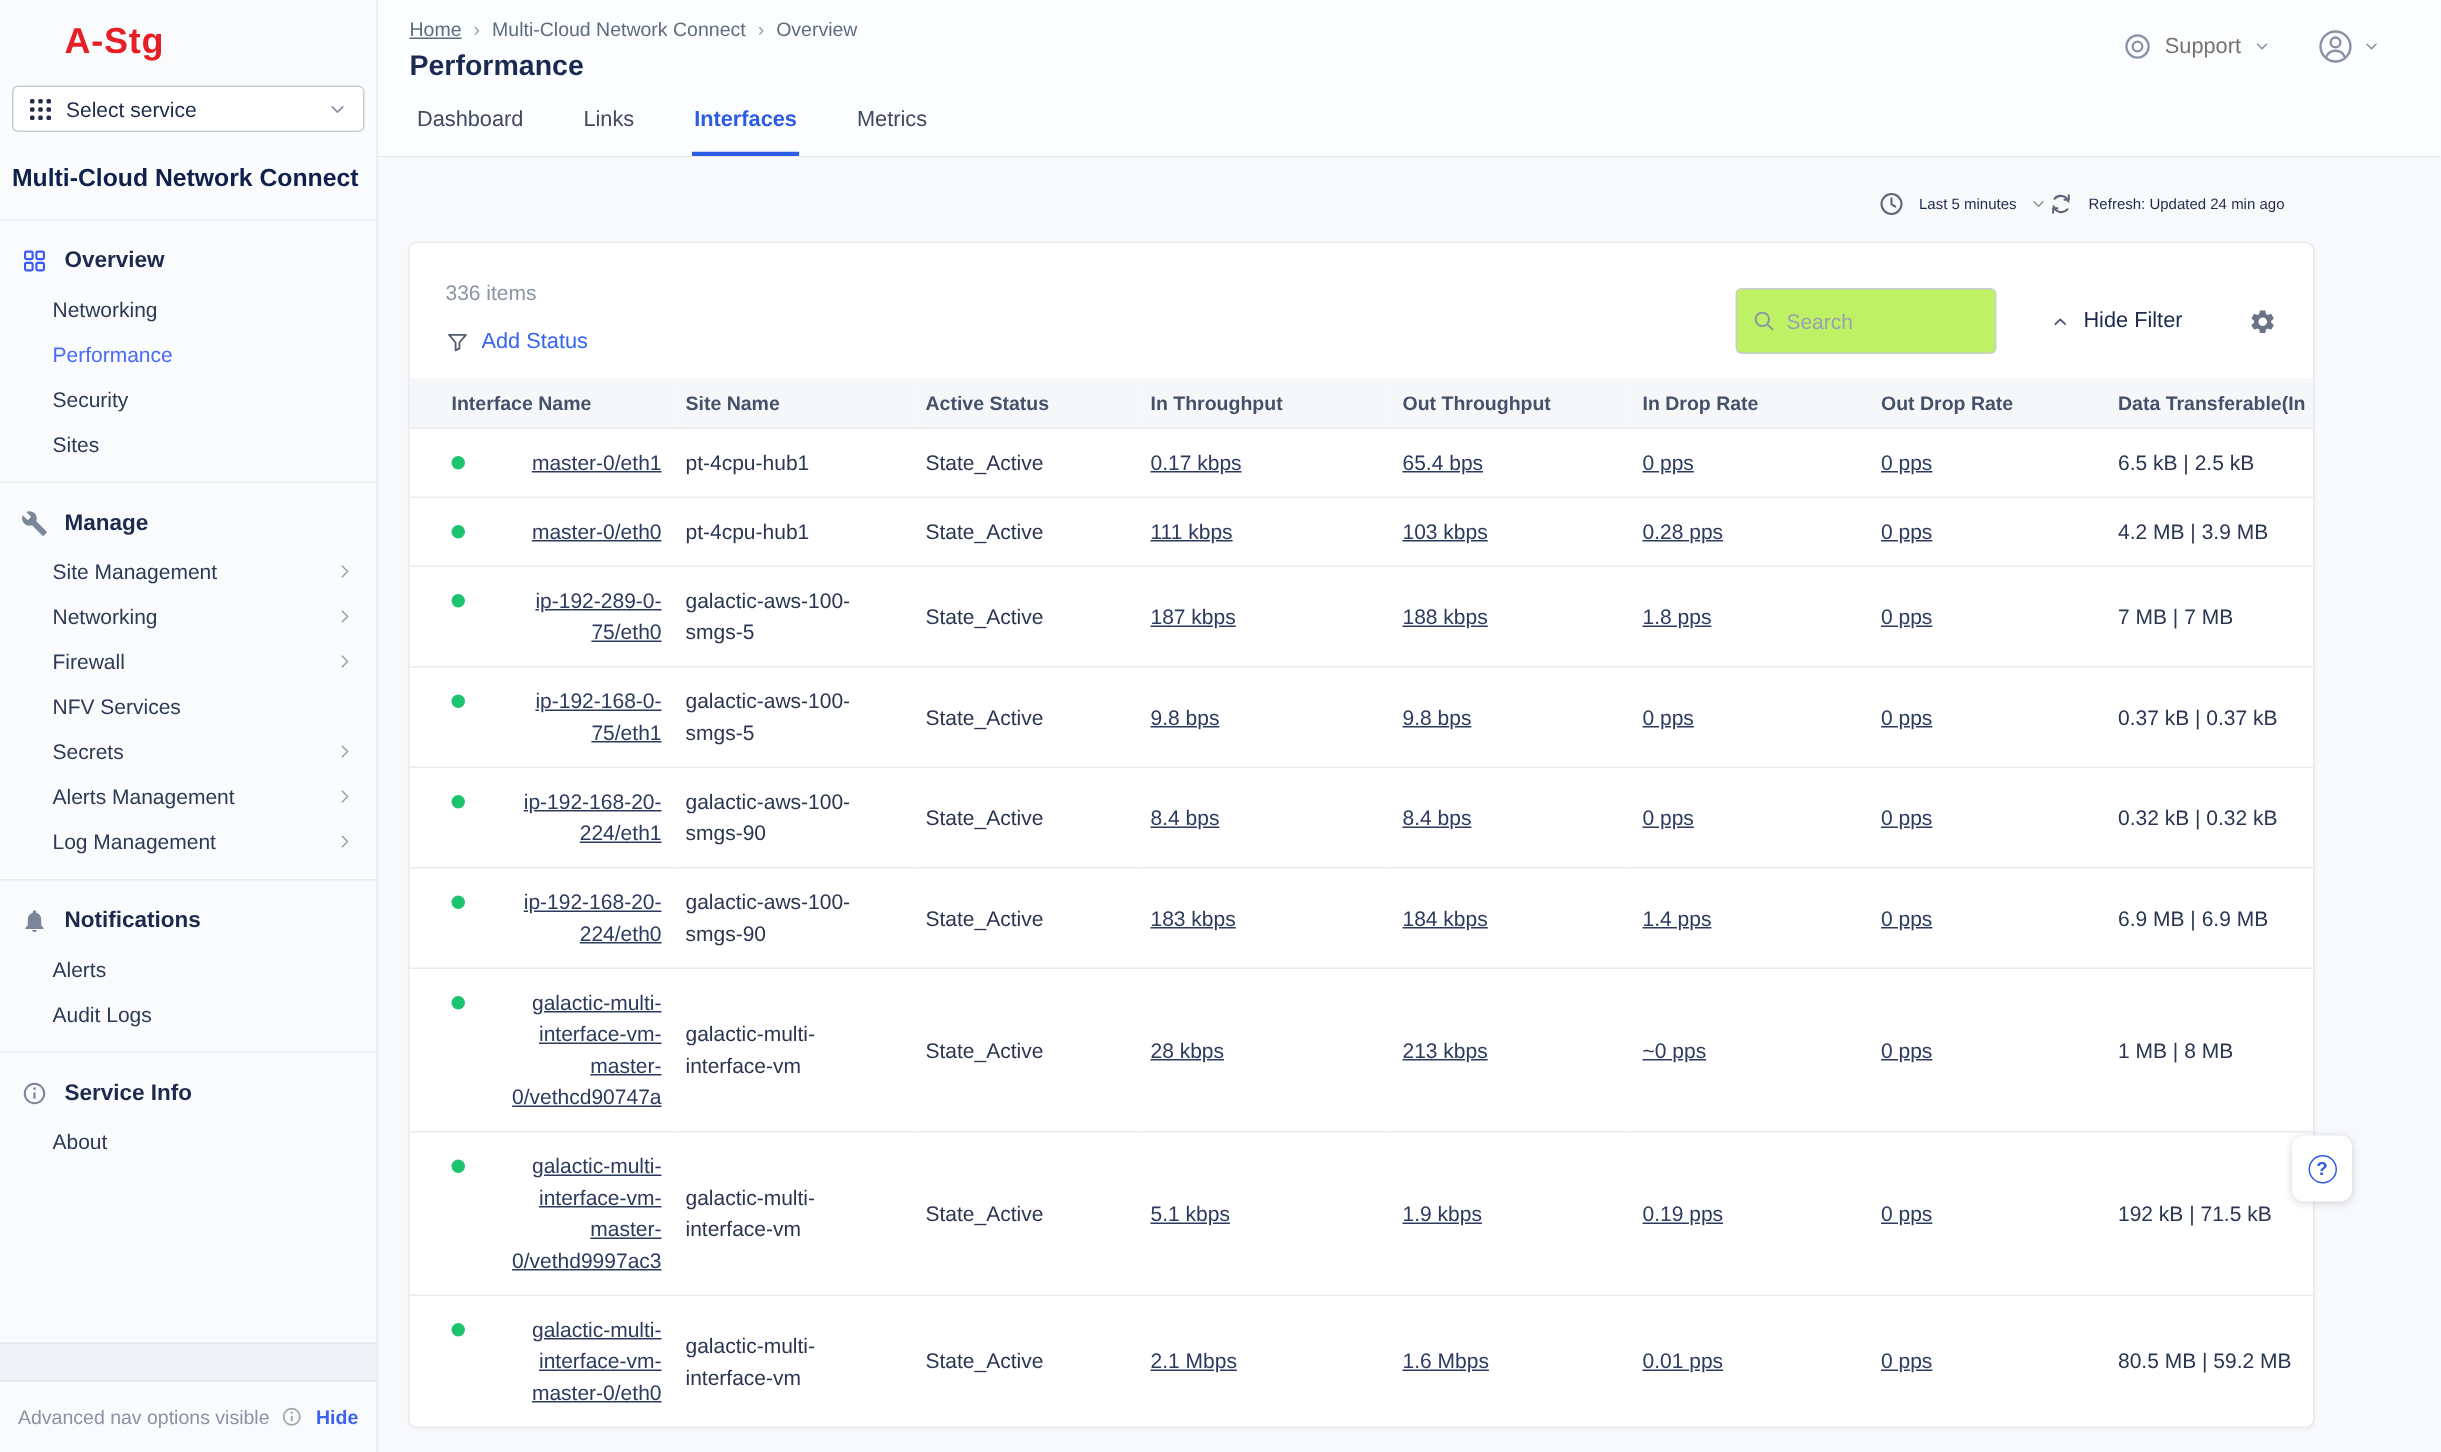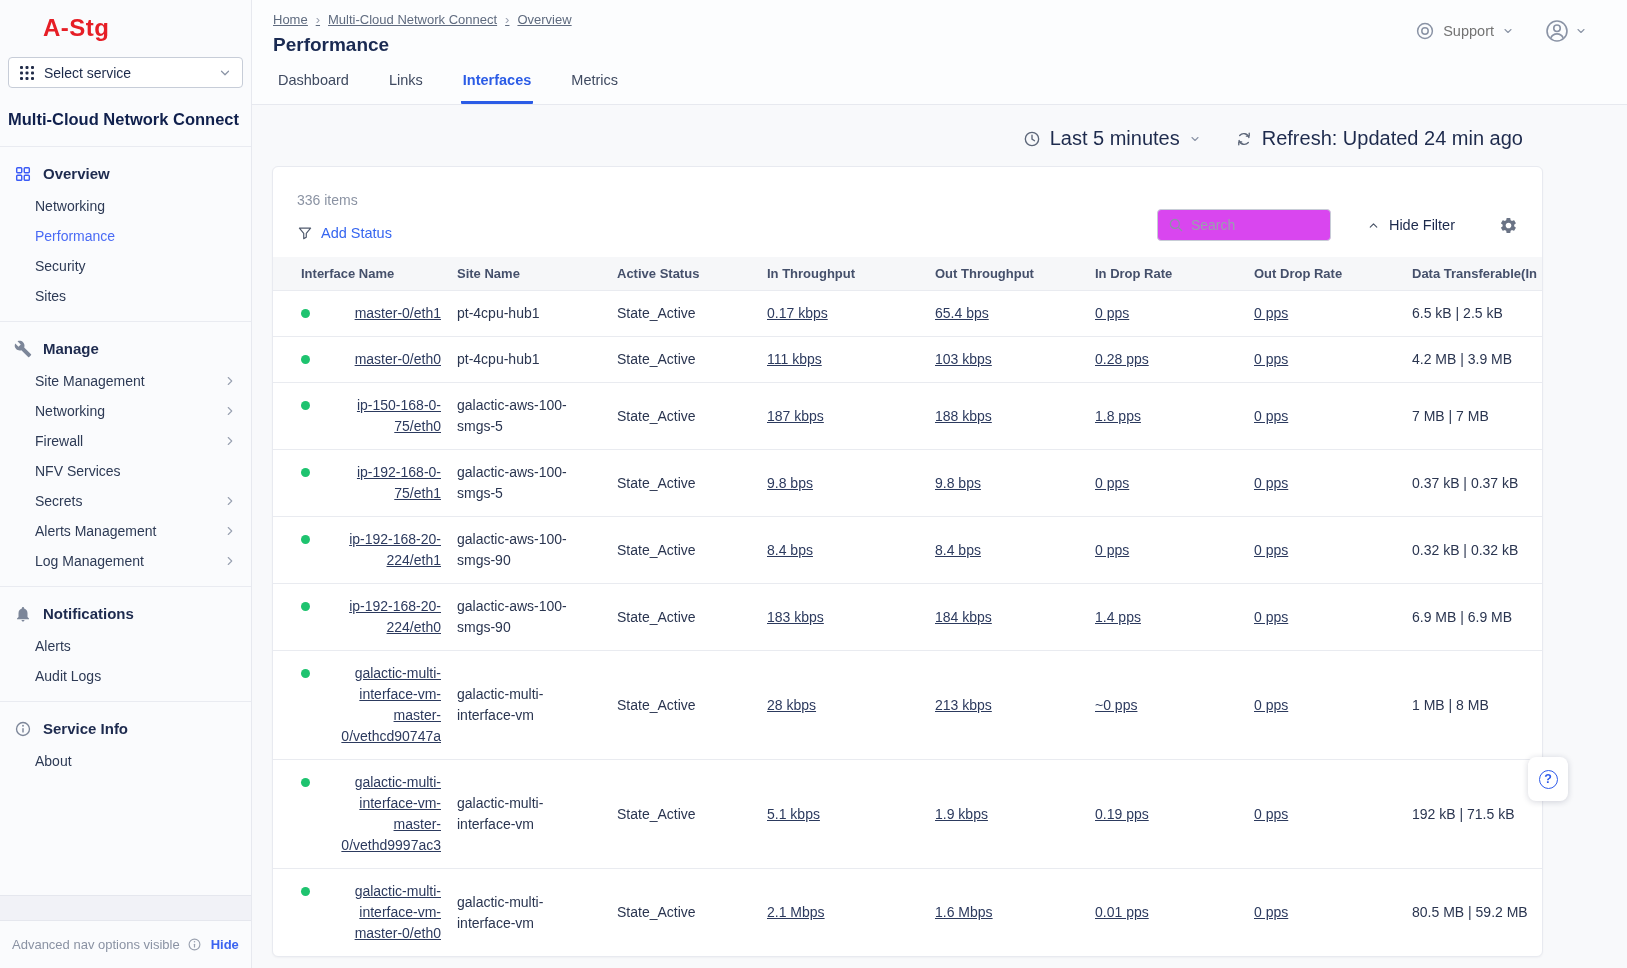--- a/index.html
+++ b/index.html
@@ -31,48 +31,48 @@
   .nav-item .sub-chev svg { width:14px; height:14px; }
   .sb-strip { height:26px; background:#f1f2f7; border-top:1px solid #e5e7ee; border-bottom:1px solid #e5e7ee; }
   .sb-footer { height:47px; display:flex; align-items:center; gap:7px; padding:0 12px; font-size:13px; color:#8a92a3; }
   .sb-footer .ifc { width:15px; height:15px; color:#99a0af; }
   .sb-footer .ifc svg { width:15px; height:15px; }
   .hide-link { color:#3b63f0; cursor:pointer; margin-left:2px;font-weight:bold; }
 
   
   .main { flex:1; display:flex; flex-direction:column; min-width:0; }
   .topbar { background:#fcfdfe; padding:12px 40px 0 21px; display:flex; align-items:flex-start; }
-  .breadcrumb { font-size:13px; color:#5f6b7f; display:flex; align-items:center; gap:8px;text-decoration:underline; }
+  .breadcrumb { font-size:13px; color:#5f6b7f; display:flex; align-items:center; gap:8px; }
   .crumb.link { text-decoration:underline; cursor:pointer; }
   .crumb.mid { cursor:pointer; }
   .bc-sep { color:#9aa1b0; font-size:13px; }
   .page-title { margin-top:7px; font-size:19px; font-weight:600; color:#1a2a52; }
   .top-right { margin-left:auto; display:flex; align-items:center; gap:30px; padding-top:6px; }
   .support { display:flex; align-items:center; gap:8px; font-size:14.5px; color:#737373; cursor:pointer; }
   .support .ic, .avatar .ic { color:#8a93a5; }
   .avatar { display:flex; align-items:center; gap:5px; cursor:pointer; }
   .chev { color:#8a93a5; }
   .tabs { background:#fcfdfe; display:flex; gap:36px; padding:6px 24px 0 24px; border-bottom:1px solid #e7e9ef; }
   .tab { font-size:14.5px; color:#3f4a60; padding:10px 2px 13px 2px; cursor:pointer; border-bottom:3px solid transparent; }
   .tab.active { color:#2b5ce6; font-weight:bold; border-bottom-color:#2b5ce6; border-radius:1px; }
 
   .content { flex:1; background:#f8f9fb; padding:0 0 0 20px; position:relative; }
-  .controls { display:flex; justify-content:flex-end; align-items:center; gap:34px;
-    padding:22px 104px 16px 0; font-size:20px; color:#1e2b4d; }
+  .controls { display:flex; justify-content:flex-end; align-items:center; 
+    padding:22px 104px 16px 0; font-size:10px; color:#1e2b4d; }
   .ctrl { display:flex; align-items:center; gap:9px; cursor:pointer; }
   .ctrl .ic { color:#5c6678; }
 
   .card { width:1271px; background:#fff; border:1px solid #e8eaf0; border-radius:6px;
     box-shadow:0 1px 2px rgba(20,30,60,.04); overflow:hidden; }
   .card-top { display:flex; justify-content:space-between; align-items:flex-end; padding:19px 24px 16px 24px; }
   .items-count { font-size:14px; color:#8b93a3; padding-top:6px; }
   .add-filter { margin-top:17px; display:flex; align-items:center; gap:8px; font-size:14.5px; color:#3666f0; cursor:pointer; }
   .add-filter .ic { color:#515b6e; }
   .ct-right { display:flex; align-items:center; gap:0; }
-  .search { width:174px; height:32px; border:1px solid #c7ccd6; border-radius:4px; background:#d946ef;
+  .search { width:174px; height:44px; border:1px solid #c7ccd6; border-radius:4px; background:#bef264;
     display:flex; align-items:center; gap:7px; padding:0 10px; }
   .search input { border:none; outline:none; width:100%; font-size:14px; color:#222c49; background:transparent;
     font-family:inherit; }
   .search input::placeholder { color:#9aa1ae; }
   .search .ic { color:#8a93a5; }
   .hide-filter { display:flex; align-items:center; gap:9px; font-size:14.5px; color:#1c2a4c; margin-left:36px; cursor:pointer; }
   .hide-filter .ic { color:#4a5568; }
   .gear { margin-left:44px; color:#6a7385; cursor:pointer; }
 
   table { width:100%; border-collapse:collapse; table-layout:fixed; }
@@ -432,21 +432,21 @@
               <td><a class="tlink">111 kbps</a></td>
               <td><a class="tlink">103 kbps</a></td>
               <td><a class="tlink">0.28 pps</a></td>
               <td><a class="tlink">0 pps</a></td>
               <td class="c-data">4.2 MB | 3.9 MB</td>
             </tr>
             <tr>
               <td>
                 <div class="ifc-cell">
                   <span class="dot"></span>
-                  <a class="tlink">ip-150-168-0-75/eth0</a>
+                  <a class="tlink">ip-192-289-0-75/eth0</a>
                 </div>
               </td>
               <td>galactic-aws-100-smgs-5</td>
               <td>State_Active</td>
               <td><a class="tlink">187 kbps</a></td>
               <td><a class="tlink">188 kbps</a></td>
               <td><a class="tlink">1.8 pps</a></td>
               <td><a class="tlink">0 pps</a></td>
               <td class="c-data">7 MB | 7 MB</td>
             </tr>

